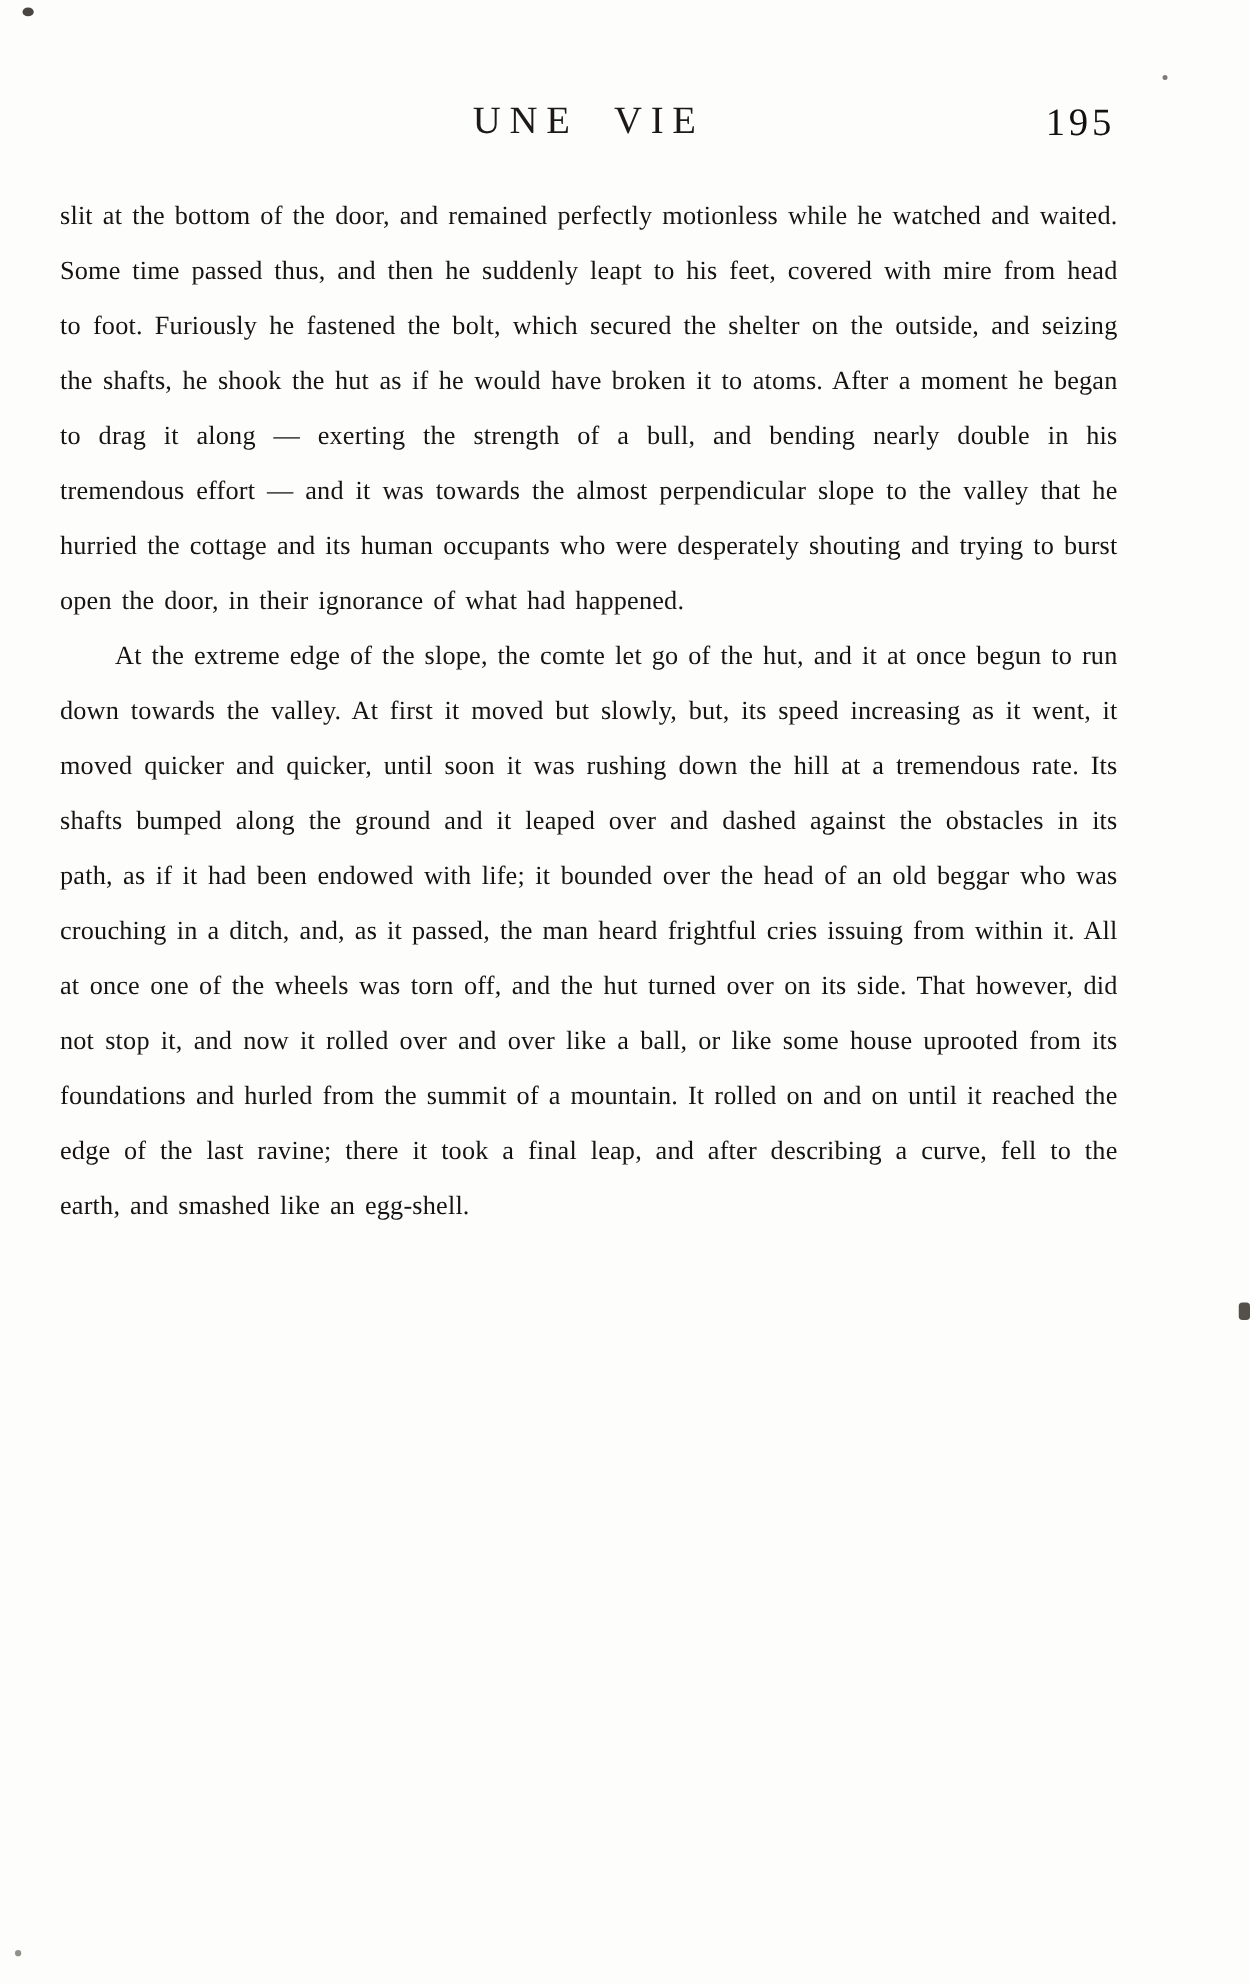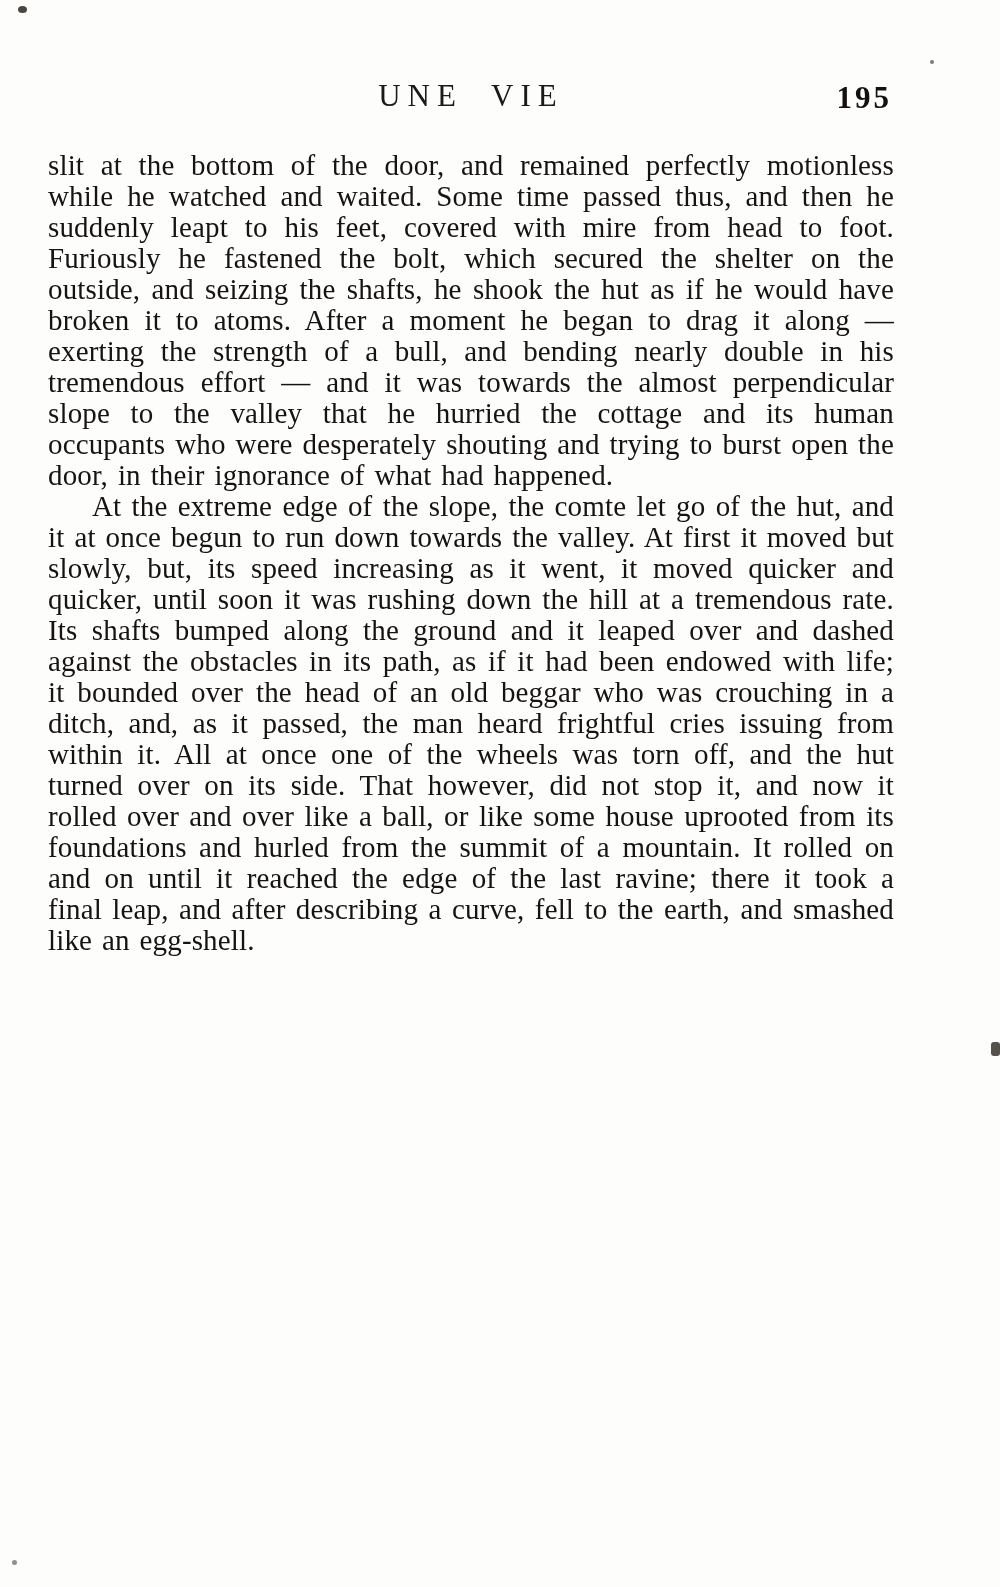--- a/index.html
+++ b/index.html
@@ -33,26 +33,26 @@
     word-spacing: 14px;
     color: #1c1916;
   }
   .page-number {
     position: absolute;
     right: 2px;
     top: 2px;
     font-size: 31px;
     letter-spacing: 3px;
     color: #14100d;
-    font-weight: 700;
+    font-weight: 400;
   }
   .text-block {
     text-align: justify;
-    font-size: 29px;
-    line-height: 31px;
+    font-size: 21px;
+    line-height: 44px;
     letter-spacing: 0.15px;
     word-spacing: 2.5px;
   }
   .para {
     margin: 0;
   }
   .para.indent {
     text-indent: 44px;
   }
   

